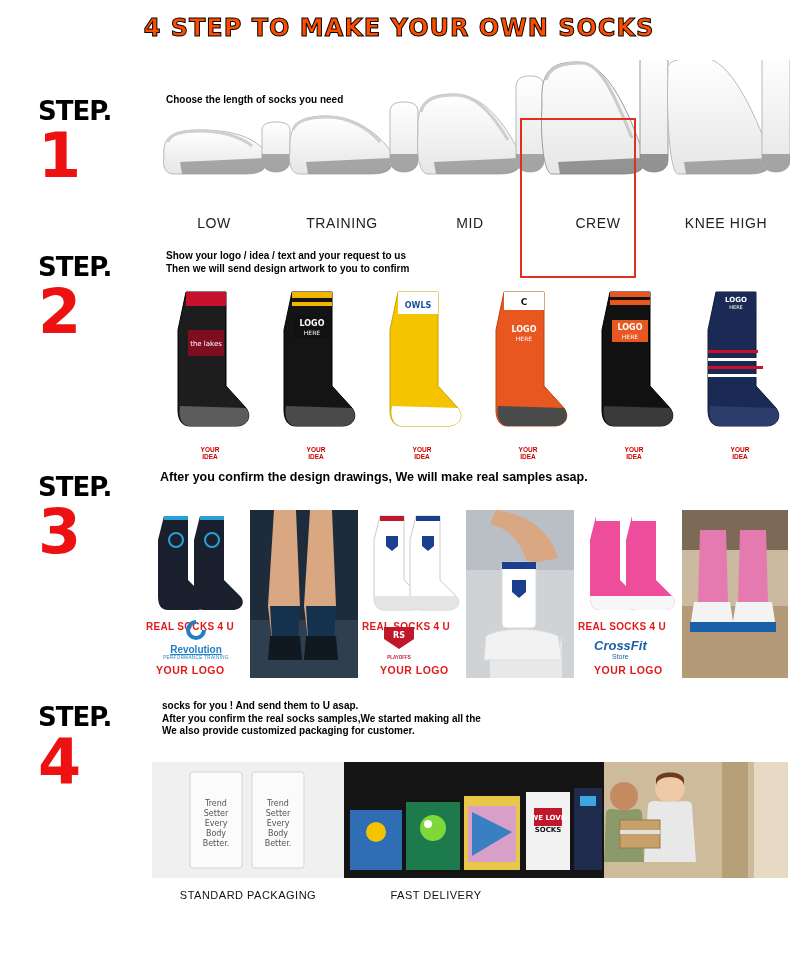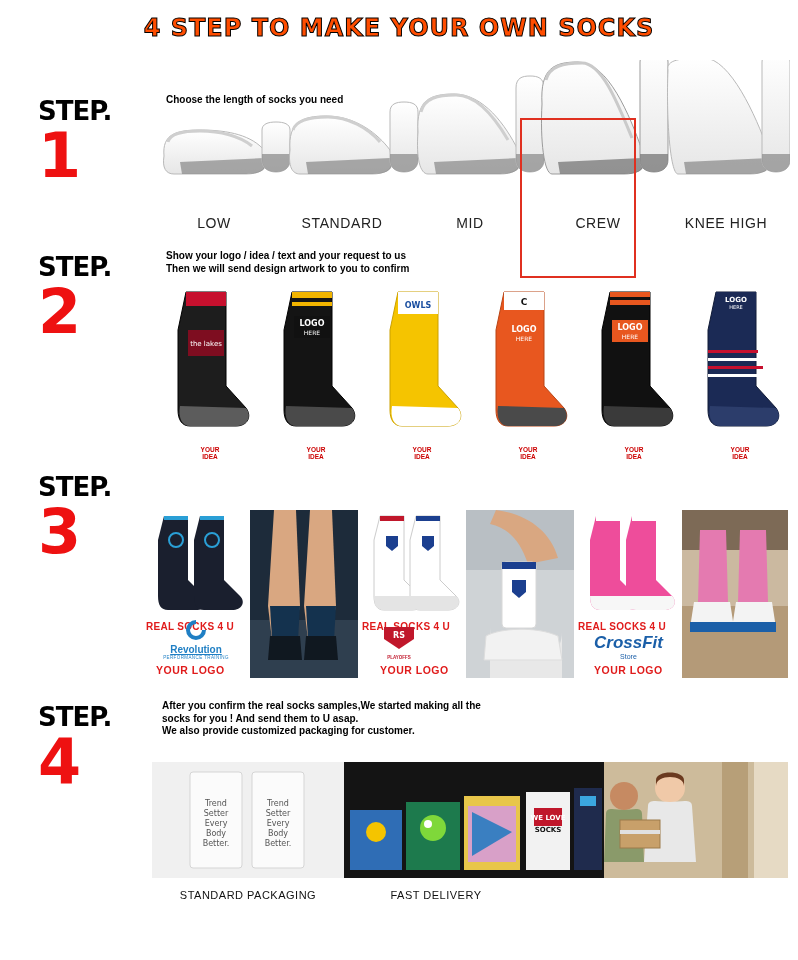--- a/index.html
+++ b/index.html
@@ -163,21 +163,21 @@
         <path d="M0,-10 C0,-18 6,-20 14,-20 C22,-20 28,-18 28,-10 L28,88 C28,96 22,100 14,100 C6,100 0,96 0,88 Z" fill="url(#gw)" stroke="#b9b9b9"></path>
         <path d="M0,82 L28,82 L28,88 C28,96 22,100 14,100 C6,100 0,96 0,88 Z" fill="#8e8e8e" opacity="0.75"></path>
       </g>
     </svg>
   </div>
 
   <div style="position:absolute; left:520px; top:66px; width:116px; height:160px; border:2px solid #e03020;"></div>
 
   <div class="caption-row" style="position:absolute; left:150px; top:163px; width:640px;">
     <div style="width:128px;">LOW</div>
-    <div style="width:128px;">STANDARD</div>
+    <div style="width:128px;">TRAINING</div>
     <div style="width:128px;">MID</div>
     <div style="width:128px;">CREW</div>
     <div style="width:128px;">KNEE HIGH</div>
   </div>
 </div>
 
 <div class="step-block" style="height:212px; margin-top:22px;">
   <div class="step-left" style="top:0px;">
     <div class="step-word">STEP.</div>
     <div class="step-num">2</div>
@@ -267,20 +267,21 @@
   </div>
 </div>
 
 <div class="step-block" style="height:222px; margin-top:8px;">
   <div class="step-left" style="top:0px;">
     <div class="step-word">STEP.</div>
     <div class="step-num">3</div>
   </div>
 
   <div class="step-desc" style="left:160px; top:-4px; font-size:12.5px;">
+    <div>After you confirm the design drawings, We will make real samples asap.</div>
   </div>
 
   <div style="position:absolute; left:142px; top:36px; width:646px; height:168px; display:flex;">
 
     <div class="photo" style="width:108px; background:#ffffff; position:relative;">
       <svg width="108" height="110" viewBox="0 0 108 110">
         <path d="M22,6 L46,6 L46,70 L62,86 C68,92 64,100 54,100 L26,100 C19,100 16,95 16,86 L16,30 Z" fill="#1a1f2e"></path>
         <path d="M58,6 L82,6 L82,70 L98,86 C104,92 100,100 90,100 L62,100 C55,100 52,95 52,86 L52,30 Z" fill="#1a1f2e"></path>
         <rect x="22" y="6" width="24" height="4" fill="#2a9fd6"></rect>
         <rect x="58" y="6" width="24" height="4" fill="#2a9fd6"></rect>
@@ -350,21 +351,21 @@
       <svg width="108" height="110" viewBox="0 0 108 110">
         <path d="M22,6 L46,6 L46,70 L62,86 C68,92 64,100 54,100 L26,100 C19,100 16,95 16,86 L16,30 Z" fill="#ee4d9b"></path>
         <path d="M58,6 L82,6 L82,70 L98,86 C104,92 100,100 90,100 L62,100 C55,100 52,95 52,86 L52,30 Z" fill="#ee4d9b"></path>
         <rect x="22" y="6" width="24" height="5" fill="#fff"></rect>
         <rect x="58" y="6" width="24" height="5" fill="#fff"></rect>
         <path d="M16,86 L62,86 C68,92 64,100 54,100 L26,100 C19,100 16,95 16,86 Z" fill="#f7f7f7"></path>
         <path d="M52,86 L98,86 C104,92 100,100 90,100 L62,100 C55,100 52,95 52,86 Z" fill="#f7f7f7"></path>
       </svg>
       <div class="real-label">REAL SOCKS 4 U</div>
       <div style="position:absolute; bottom:18px; left:20px; text-align:center;">
-        <div style="font-size:17px; color:#1b5fa8; font-weight:bold; font-style:italic;">CrossFit</div>
+        <div style="font-size:13px; color:#1b5fa8; font-weight:bold; font-style:italic;">CrossFit</div>
         <div style="font-size:7px; color:#1b5fa8;">Store</div>
       </div>
       <div class="your-logo" style="left:20px;">YOUR LOGO</div>
     </div>
 
     <div class="photo" style="width:106px;">
       <svg width="106" height="168" viewBox="0 0 106 168">
         <rect width="106" height="168" fill="#cbb9a0"></rect>
         <rect y="96" width="106" height="72" fill="#b49a78"></rect>
         <rect y="0" width="106" height="40" fill="#7d6a56"></rect>
@@ -379,22 +380,22 @@
   </div>
 </div>
 
 <div class="step-block" style="height:200px; margin-top:8px;">
   <div class="step-left" style="top:0px;">
     <div class="step-word">STEP.</div>
     <div class="step-num">4</div>
   </div>
 
   <div class="step-desc" style="left:162px; top:-4px;">
+    <div>socks for you ! And send them to U asap.</div>
     <div>After you confirm the real socks samples,We started making all the</div>
-    <div>socks for you ! And send them to U asap.</div>
     <div>We also provide customized packaging for customer.</div>
   </div>
 
   <div style="position:absolute; left:152px; top:58px; width:636px; height:116px; display:flex;">
 
     <div style="width:192px; background:#7dd3fc; position:relative;">
       <svg width="192" height="116" viewBox="0 0 192 116">
         <rect width="192" height="116" fill="#f0f0f0"></rect>
         <rect x="38" y="10" width="52" height="96" rx="3" fill="#fbfbfb" stroke="#d5d5d5"></rect>
         <rect x="100" y="10" width="52" height="96" rx="3" fill="#fbfbfb" stroke="#d5d5d5"></rect>

